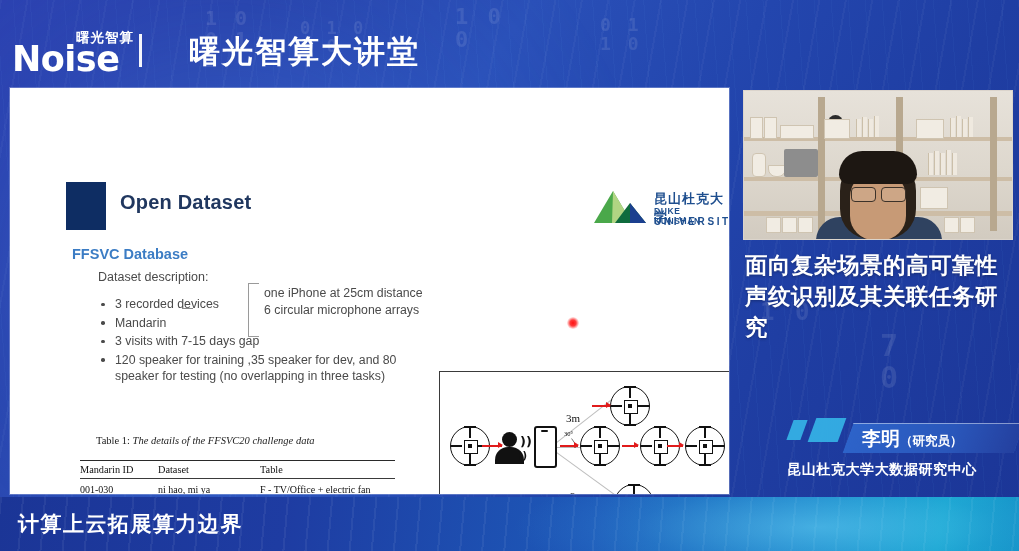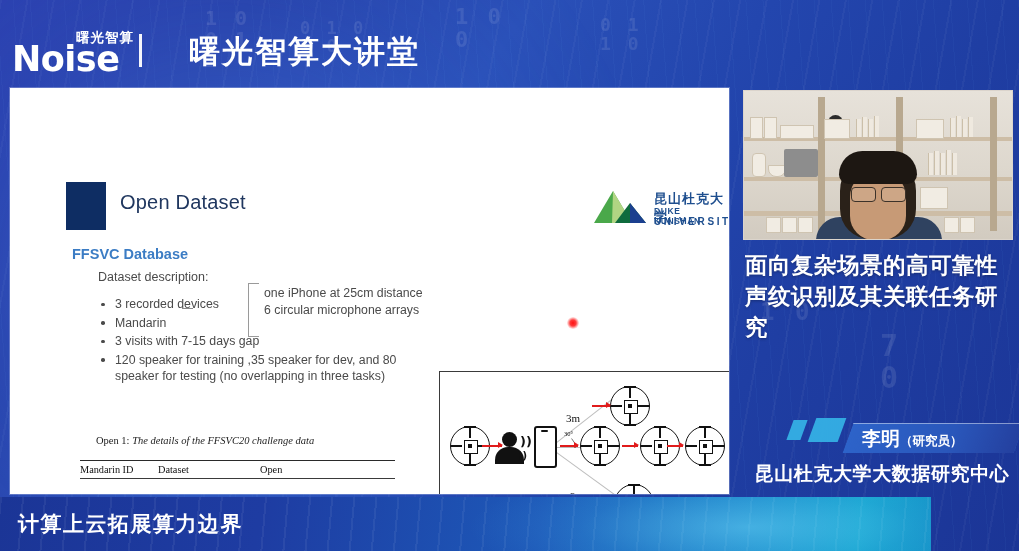--- a/index.html
+++ b/index.html
@@ -61,21 +61,21 @@
 
   
   .slide{
     position:absolute;left:10px;top:88px;width:719px;height:406px;
     background:#ffffff;box-shadow:0 0 0 1px rgba(255,255,255,.25);
     overflow:hidden;
   }
   .sq-navy{position:absolute;left:56px;top:94px;width:40px;height:48px;background:#0e2d63;}
   .open-dataset{
     position:absolute;left:110px;top:103px;
-    font-size:20px;color:#20375f;font-weight:400;letter-spacing:.2px;
+    font-size:20px;color:#20375f;font-weight:700;letter-spacing:.2px;
   }
   .top-bullets{position:absolute;left:262px;top:98px;width:280px;}
   .top-bullets li{
     color:#203a73;font-size:10.5px;font-weight:700;line-height:16px;
     margin:0;padding:0;list-style:none;position:relative;padding-left:14px;
   }
   .top-bullets li:before{
     content:"";position:absolute;left:2px;top:6px;width:3px;height:3px;border-radius:50%;background:#203a73;
   }
   .dku-logo{position:absolute;left:582px;top:99px;width:136px;height:46px;}
@@ -199,26 +199,26 @@
     transform:skewX(-20deg);
     border-top:1.5px solid rgba(255,255,255,.45);
   }
   .name-text{
     position:absolute;left:862px;top:426px;width:160px;color:#ffffff;
     font-size:19px;font-weight:700;font-family:"DejaVu Sans", sans-serif;white-space:nowrap;
   }
   .name-text .role{font-size:12.5px;font-weight:700;}
   .affil{
     position:absolute;left:745px;top:461px;width:274px;text-align:center;
-    color:#ffffff;font-size:19px;font-weight:700;letter-spacing:.6px;
+    color:#ffffff;font-size:14px;font-weight:700;letter-spacing:.6px;
     font-family:"DejaVu Sans", sans-serif;
   }
 
   
-  .footer{position:absolute;left:0;top:497px;width:931px;height:54px;overflow:hidden;}
+  .footer{position:absolute;left:0;top:497px;width:1019px;height:54px;overflow:hidden;}
   .footer-bg{
     position:absolute;inset:0;
     background:linear-gradient(100deg,#1b3596 0%,#1e3ca2 28%,#1d59b8 58%,#1b86c9 78%,#16a6cf 92%,#1292c6 100%);
   }
   .footer-streak{
     position:absolute;inset:0;
     background:repeating-linear-gradient(95deg, rgba(255,255,255,0.06) 0px, rgba(255,255,255,0.06) 2px, rgba(255,255,255,0) 2px, rgba(255,255,255,0) 22px);
   }
   .footer-glow{
     position:absolute;right:-5%;top:-60%;width:55%;height:230%;
@@ -285,35 +285,45 @@
     </div>
 
     <div class="dash"></div>
     <div class="brace"></div>
     <div class="brace-txt">
       <div>one iPhone at 25cm distance</div>
       <div>6 circular microphone arrays</div>
     </div>
 
     <div class="tbl-cap">
-      <span>Open 1:</span>
+      <span>Table 1:</span>
       <i>The details of the FFSVC20 challenge data</i>
     </div>
     <div class="tbl">
       <div class="rule"></div>
       <table>
         <tbody>
             <tr>
           <th class="c1">Mandarin ID</th>
           <th class="c2">Dataset</th>
-          <th>Open</th>
+          <th>Table</th>
         </tr>
       </tbody>
         </table>
       <div class="rule-thin"></div>
+      <table style="margin-top:4px;">
+        <tbody>
+            <tr>
+          <td class="c1">001-030</td>
+          <td class="c2">ni hao, mi ya</td>
+          <td>F - TV/Office + electric fan</td>
+        </tr>
+
+      </tbody>
+        </table>
 
     </div>
 
     <div class="fig">
 
       <div class="ray" style="left:114px;top:72px;width:82px;transform:rotate(-38deg);"></div>
       <div class="ray" style="left:114px;top:78px;width:86px;transform:rotate(36deg);"></div>
       <div class="ray" style="left:114px;top:75px;width:32px;"></div>
       <div class="arc" style="left:108px;top:62px;"></div>
       <div class="ang-lab" style="left:124px;top:58px;">30°</div>

